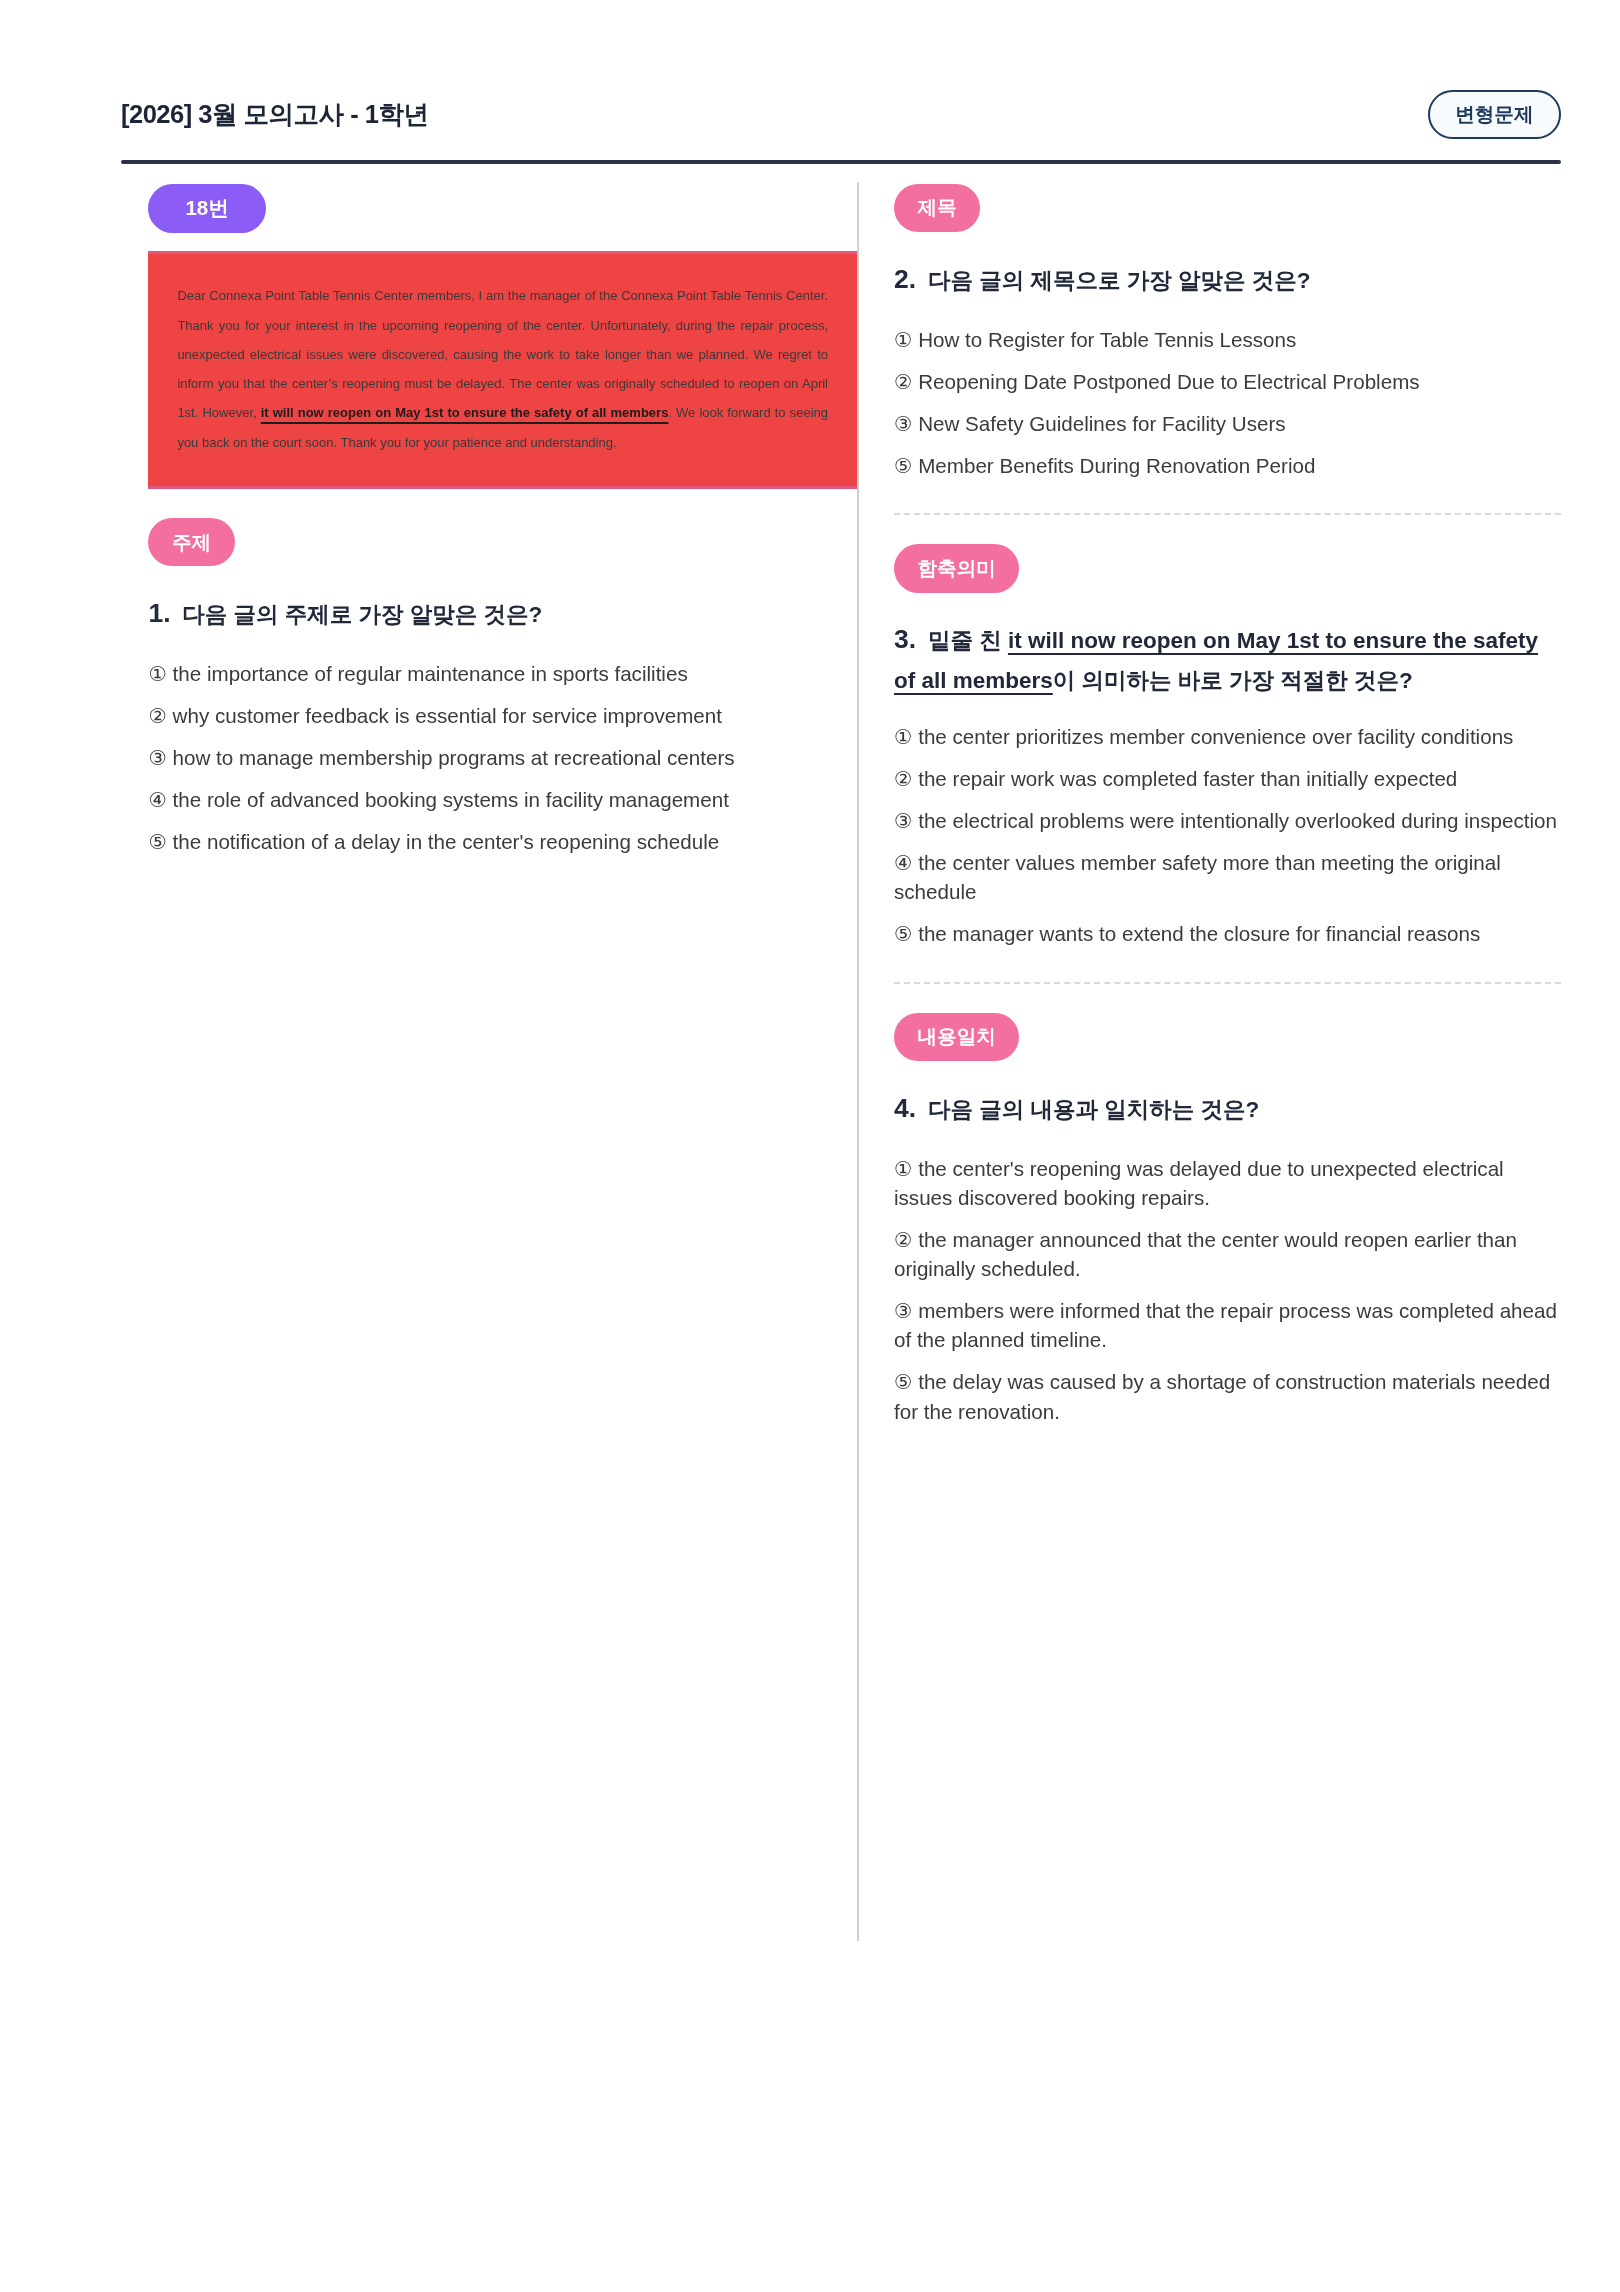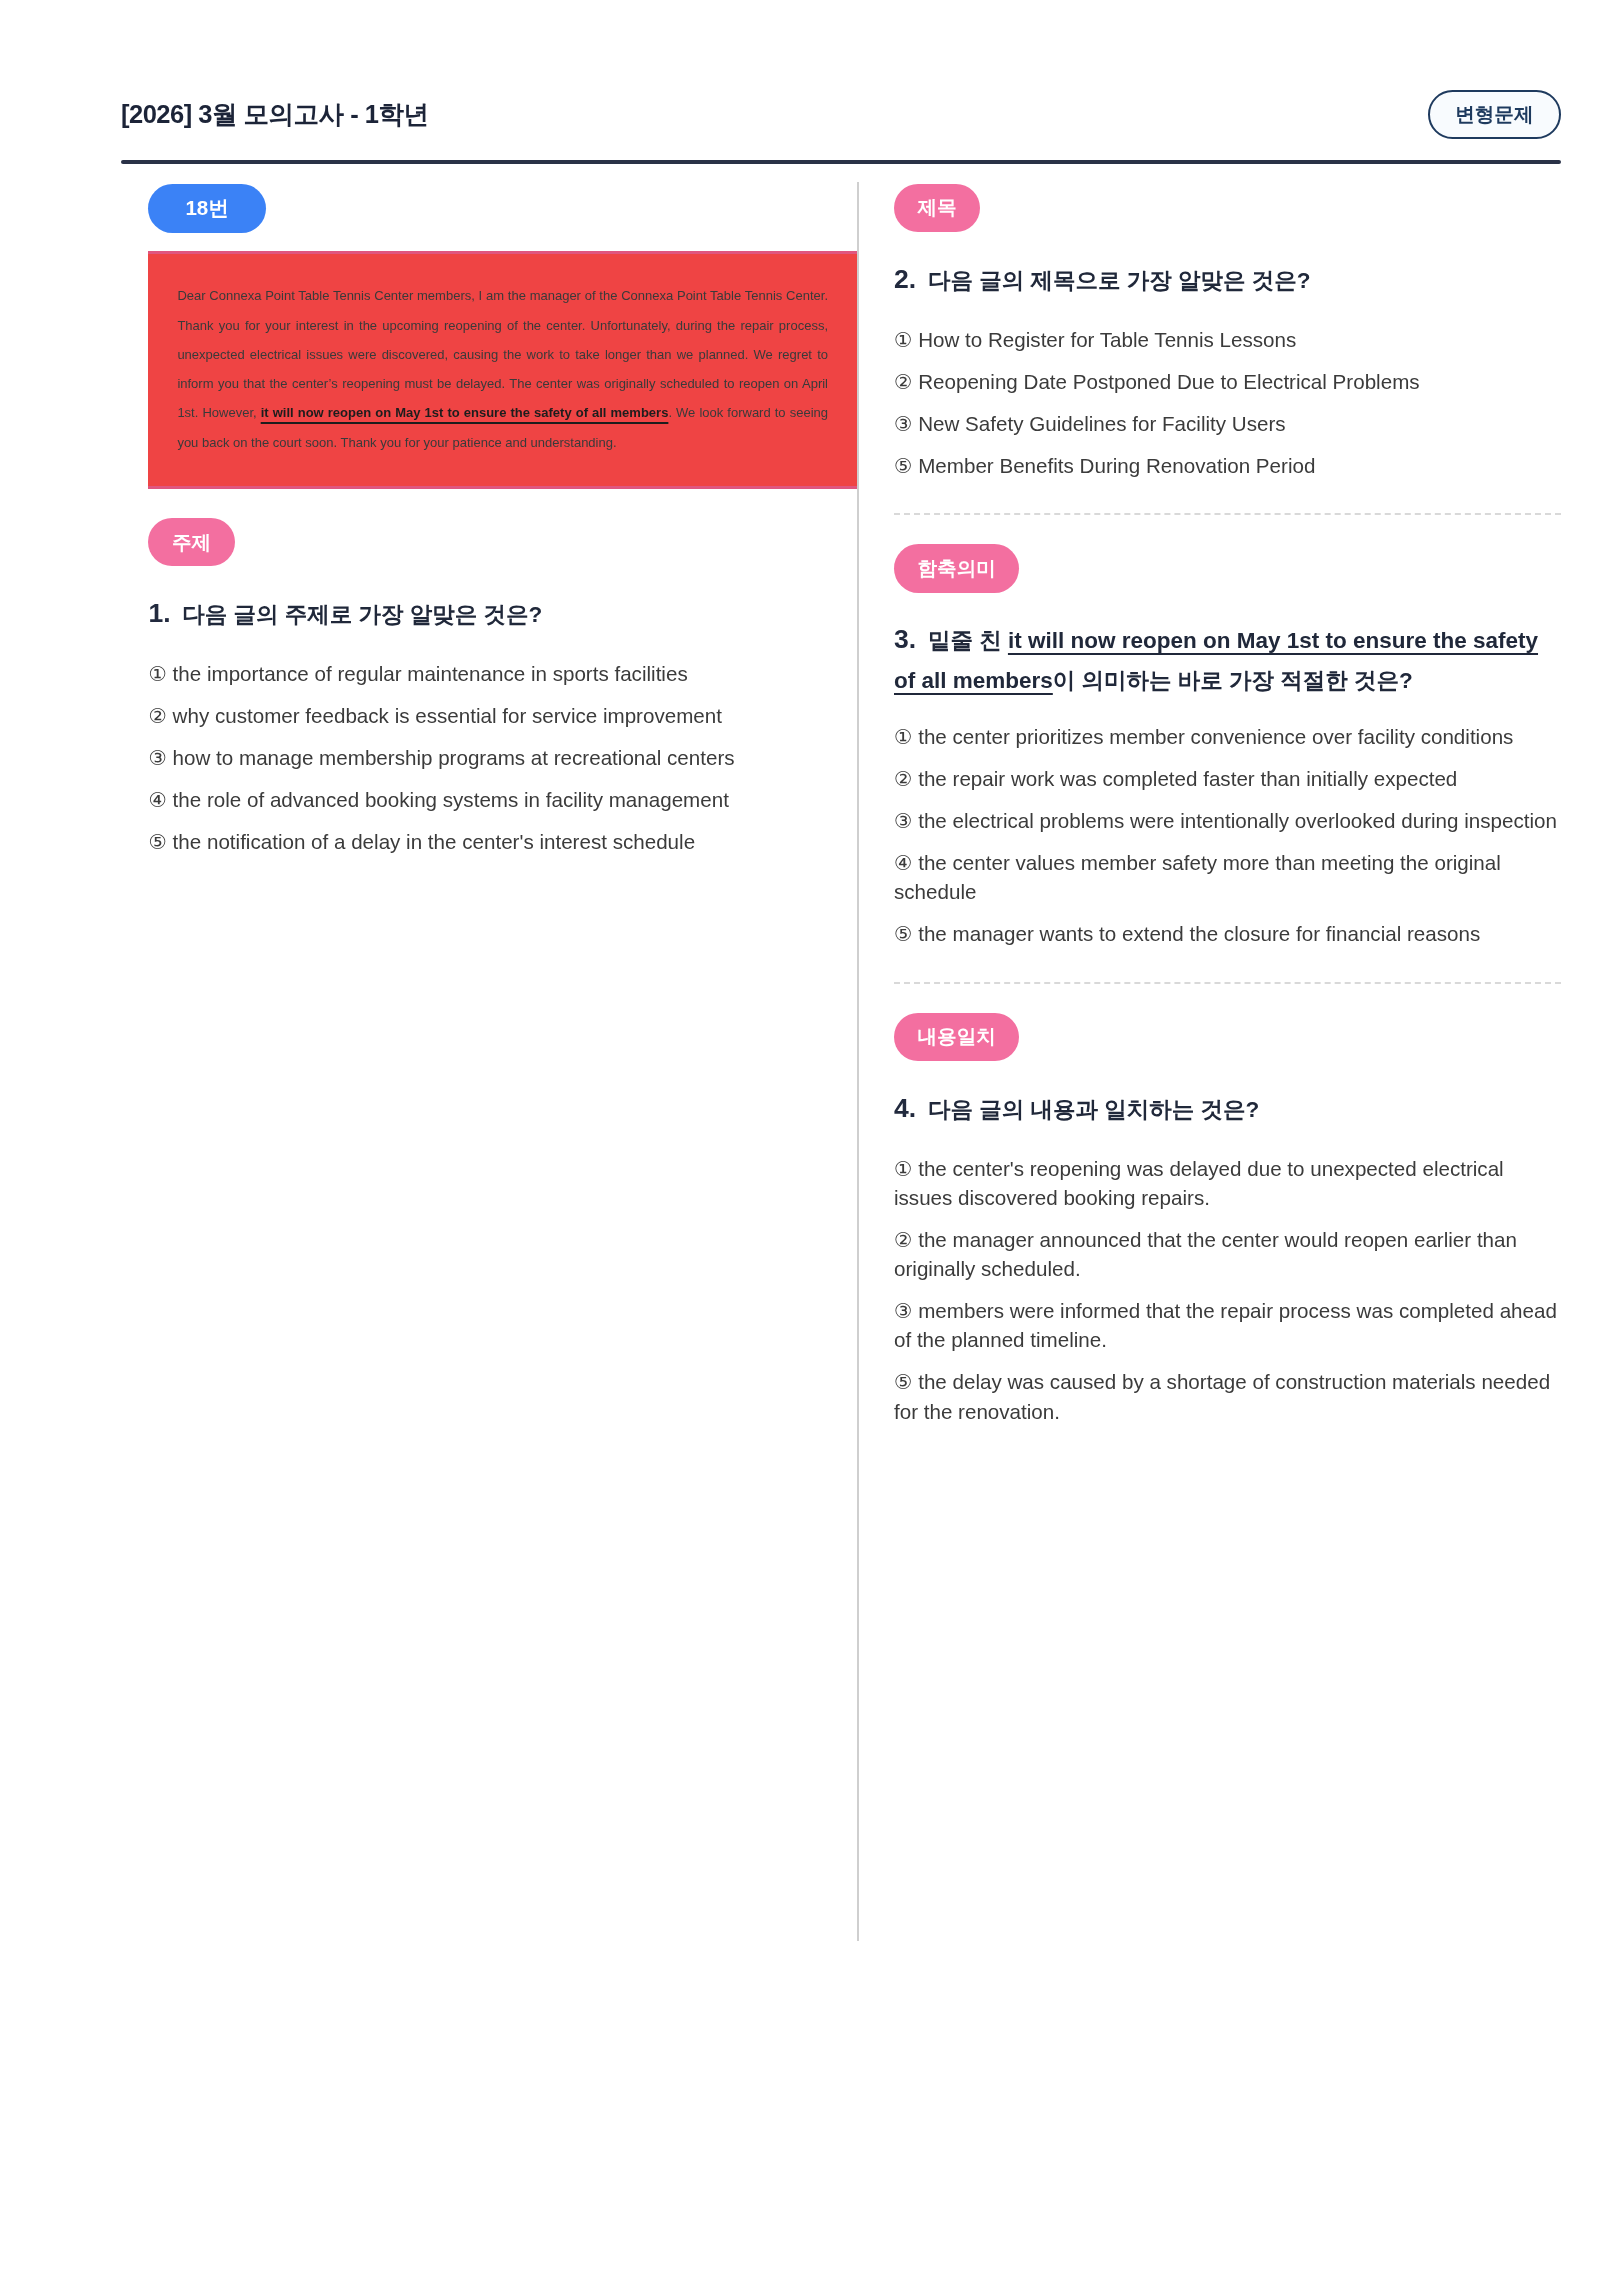--- a/index.html
+++ b/index.html
@@ -65,21 +65,21 @@
   }
   .col-right {
     flex: 1;
     padding-left: 35px;
     padding-top: 2px;
   }
 
   
   .num-badge {
     display: inline-block;
-    background: #3b82f6;
+    background: #8b5cf6;
     color: #ffffff;
     font-size: 20.6px;
     font-weight: bold;
     padding: 10.8px 37px;
     border-radius: 25.5px;
     margin-bottom: 17.6px;
   }
   .tag-badge {
     display: inline-block;
     background: #f36fa0;
@@ -178,21 +178,21 @@
       <div class="section">
         <div class="tag-badge">주제</div>
         <div class="q-head">
           <span class="q-num">1.</span><span>다음 글의 주제로 가장 알맞은 것은?</span>
         </div>
         <ul class="options">
           <li>① the importance of regular maintenance in sports facilities</li>
           <li>② why customer feedback is essential for service improvement</li>
           <li>③ how to manage membership programs at recreational centers</li>
           <li>④ the role of advanced booking systems in facility management</li>
-          <li>⑤ the notification of a delay in the center's interest schedule</li>
+          <li>⑤ the notification of a delay in the center's reopening schedule</li>
         </ul>
       </div>
     </div>
 
     <div class="col-divider"></div>
 
     <div class="col-right">
 
       <div class="section">
         <div class="tag-badge">제목</div>

